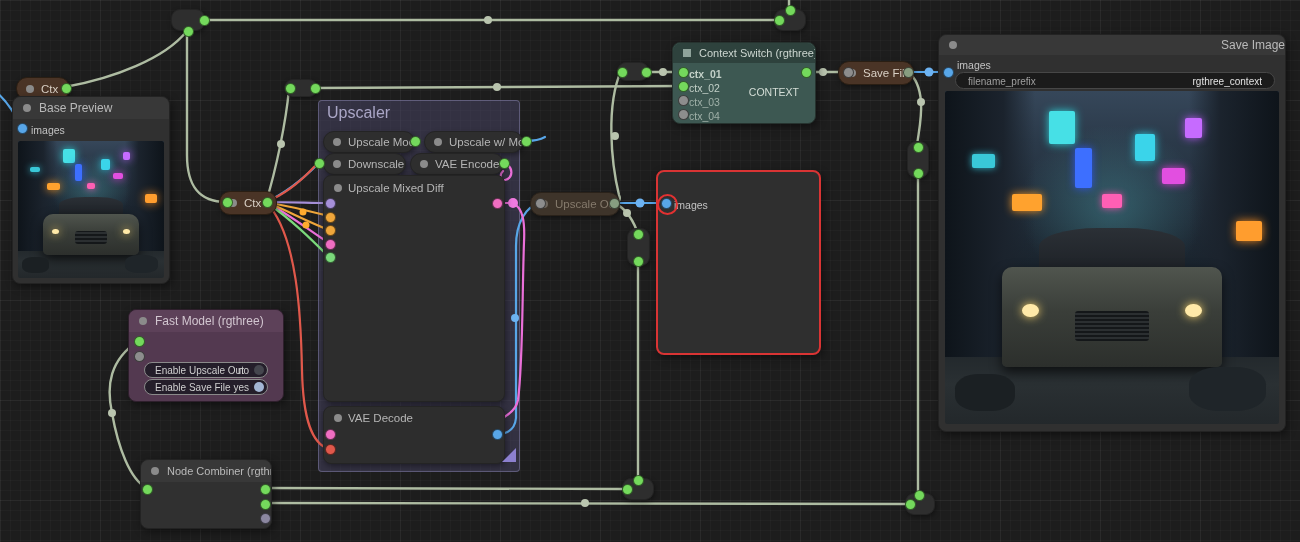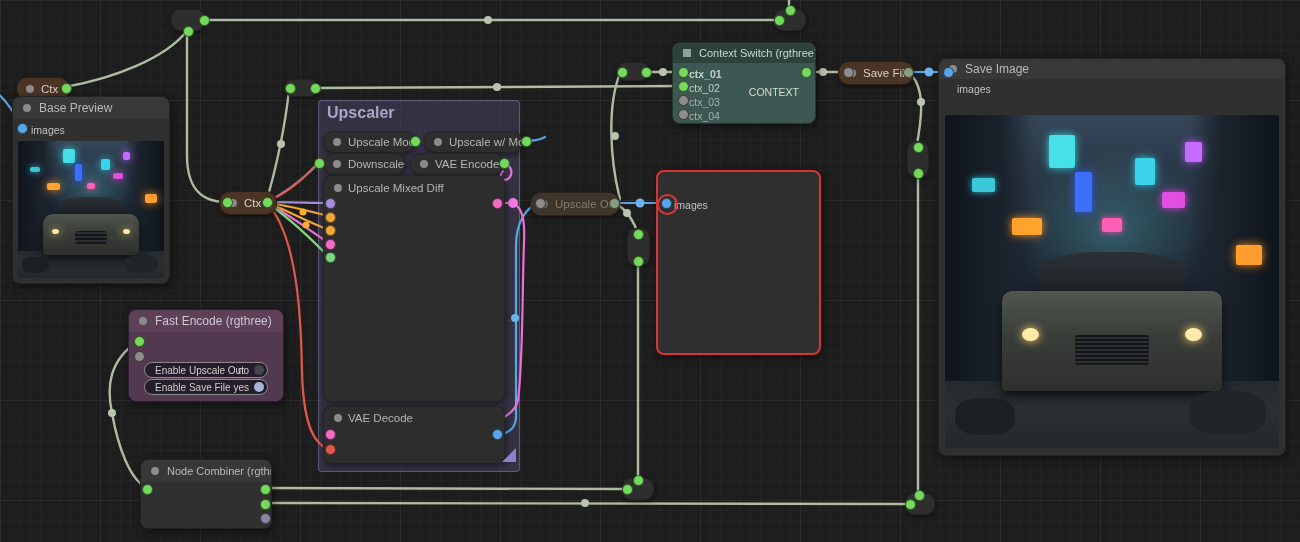--- a/index.html
+++ b/index.html
@@ -45,21 +45,21 @@
   .widget .wval{position:absolute;right:17px;top:50%;transform:translateY(-50%);color:#e2e2e2;white-space:nowrap;}
   
   .toggle{position:absolute;background:#241e2a;border:1px solid #8a8a8a;border-radius:8px;font-size:10px;color:#cfcfcf;}
   .toggle .tname{position:absolute;left:10px;top:50%;transform:translateY(-50%);}
   .toggle .tval{position:absolute;right:18px;top:50%;transform:translateY(-50%);}
   .toggle .tknob{position:absolute;right:3px;top:50%;transform:translateY(-50%);width:10px;height:10px;border-radius:50%;}
   .knob-off{background:#45464e;} .knob-on{background:#a3b6d4;}
   
   #upscaler-group{position:absolute;left:318px;top:100px;width:200px;height:370px;
     background:rgba(73,69,104,.50);border:1px solid rgba(130,125,165,.55);border-radius:4px;z-index:0;}
-  #upscaler-title{position:absolute;left:8px;top:3px;font-size:16px;font-weight:bold;color:#aaa6c6;}
+  #upscaler-title{position:absolute;left:8px;top:3px;font-size:16px;font-weight:normal;color:#aaa6c6;}
   .panel{position:absolute;background:#2d2d2d;border:1px solid #242424;border-radius:8px;
     box-shadow:1px 2px 6px rgba(0,0,0,.45);z-index:2;}
   .panel-title{position:absolute;left:24px;font-size:11.5px;color:#b5b5b5;white-space:nowrap;}
   .resize-tri{position:absolute;width:0;height:0;border-left:14px solid transparent;border-bottom:14px solid #8c80cf;z-index:3;}
   
   #context-switch{background:#3d5852;border-color:#26332f;}
   #context-switch .node-header{background:#2e423d;color:#ccd6d0;}
   .sq-icon{position:absolute;left:10px;top:7px;width:8px;height:8px;background:#8fa39b;}
   
   #upscale-preview{border:2px solid #d93434;background:#2f2f2f;}
@@ -343,21 +343,21 @@
 <span class="slot-label" style="left:338px;top:443px;">vae</span>
 <span class="out-label" style="right:815px;top:428px;width:60px;">IMAGE</span>
 <div class="dot" style="left:325px;top:429px;background:#f06ec2;"></div>
 <div class="dot" style="left:325px;top:444px;background:#e0584b;"></div>
 <div class="dot" style="left:492px;top:429px;background:#58a6e8;"></div>
 <div class="resize-tri" style="left:502px;top:448px;"></div>
 
 <div class="node" style="left:128px;top:309px;width:154px;height:91px;background:#533950;border-color:#2e1f2c;">
   <div class="node-header" style="background:#5d4159;color:#d2c6d0;">
     <span class="hdot"></span>
-    <span>Fast Encode (rgthree)</span>
+    <span>Fast Model (rgthree)</span>
   </div>
   <div class="toggle" style="left:15px;top:52px;width:122px;height:14px;">
     <span class="tname">Enable Upscale Out</span>
     <span class="tval">no</span>
     <span class="tknob knob-off"></span>
   </div>
   <div class="toggle" style="left:15px;top:69px;width:122px;height:14px;">
     <span class="tname">Enable Save File</span>
     <span class="tval">yes</span>
     <span class="tknob knob-on"></span>
@@ -407,26 +407,30 @@
 <div class="dot" style="left:678px;top:109px;background:#8d8d8d;"></div>
 <div class="dot" style="left:801px;top:67px;background:#74d95c;"></div>
 
 <div class="pill brown" style="left:838px;top:61px;width:74px;height:22px;">
   <span class="pdot"></span>
   <span class="ptxt">Save File</span>
 </div>
 <div class="dot" style="left:843px;top:67px;background:#8d8d8d;"></div>
 <div class="dot" style="left:903px;top:67px;background:#879d80;"></div>
 
-<div class="node" style="left:938px;top:58px;width:346px;height:396px;">
+<div class="node" style="left:938px;top:34px;width:346px;height:396px;text-align:right;">
   <div class="node-header" style="height:20px;line-height:20px;">
     <span class="hdot" style="top:6px;"></span>
     <span>Save Image</span>
   </div>
   <span class="slot-label" style="left:18px;top:24px;">images</span>
+  <div class="widget" style="left:16px;top:37px;width:318px;height:15px;border-radius:9px;">
+    <span class="wname" style="left:12px;color:#9f9f9f;">filename_prefix</span>
+    <span class="wval" style="right:12px;">rgthree_context</span>
+  </div>
   <div class="scene" style="left:6px;top:56px;width:334px;height:333px;">
     <div class="glow"></div>
       <div class="bldgL"></div>
       <div class="bldgR"></div>
     <div class="neon n-cy1"></div>
       <div class="neon n-cy2"></div>
       <div class="neon n-cy3"></div>
     <div class="neon n-mg1"></div>
       <div class="neon n-mg2"></div>
       <div class="neon n-or1"></div>

